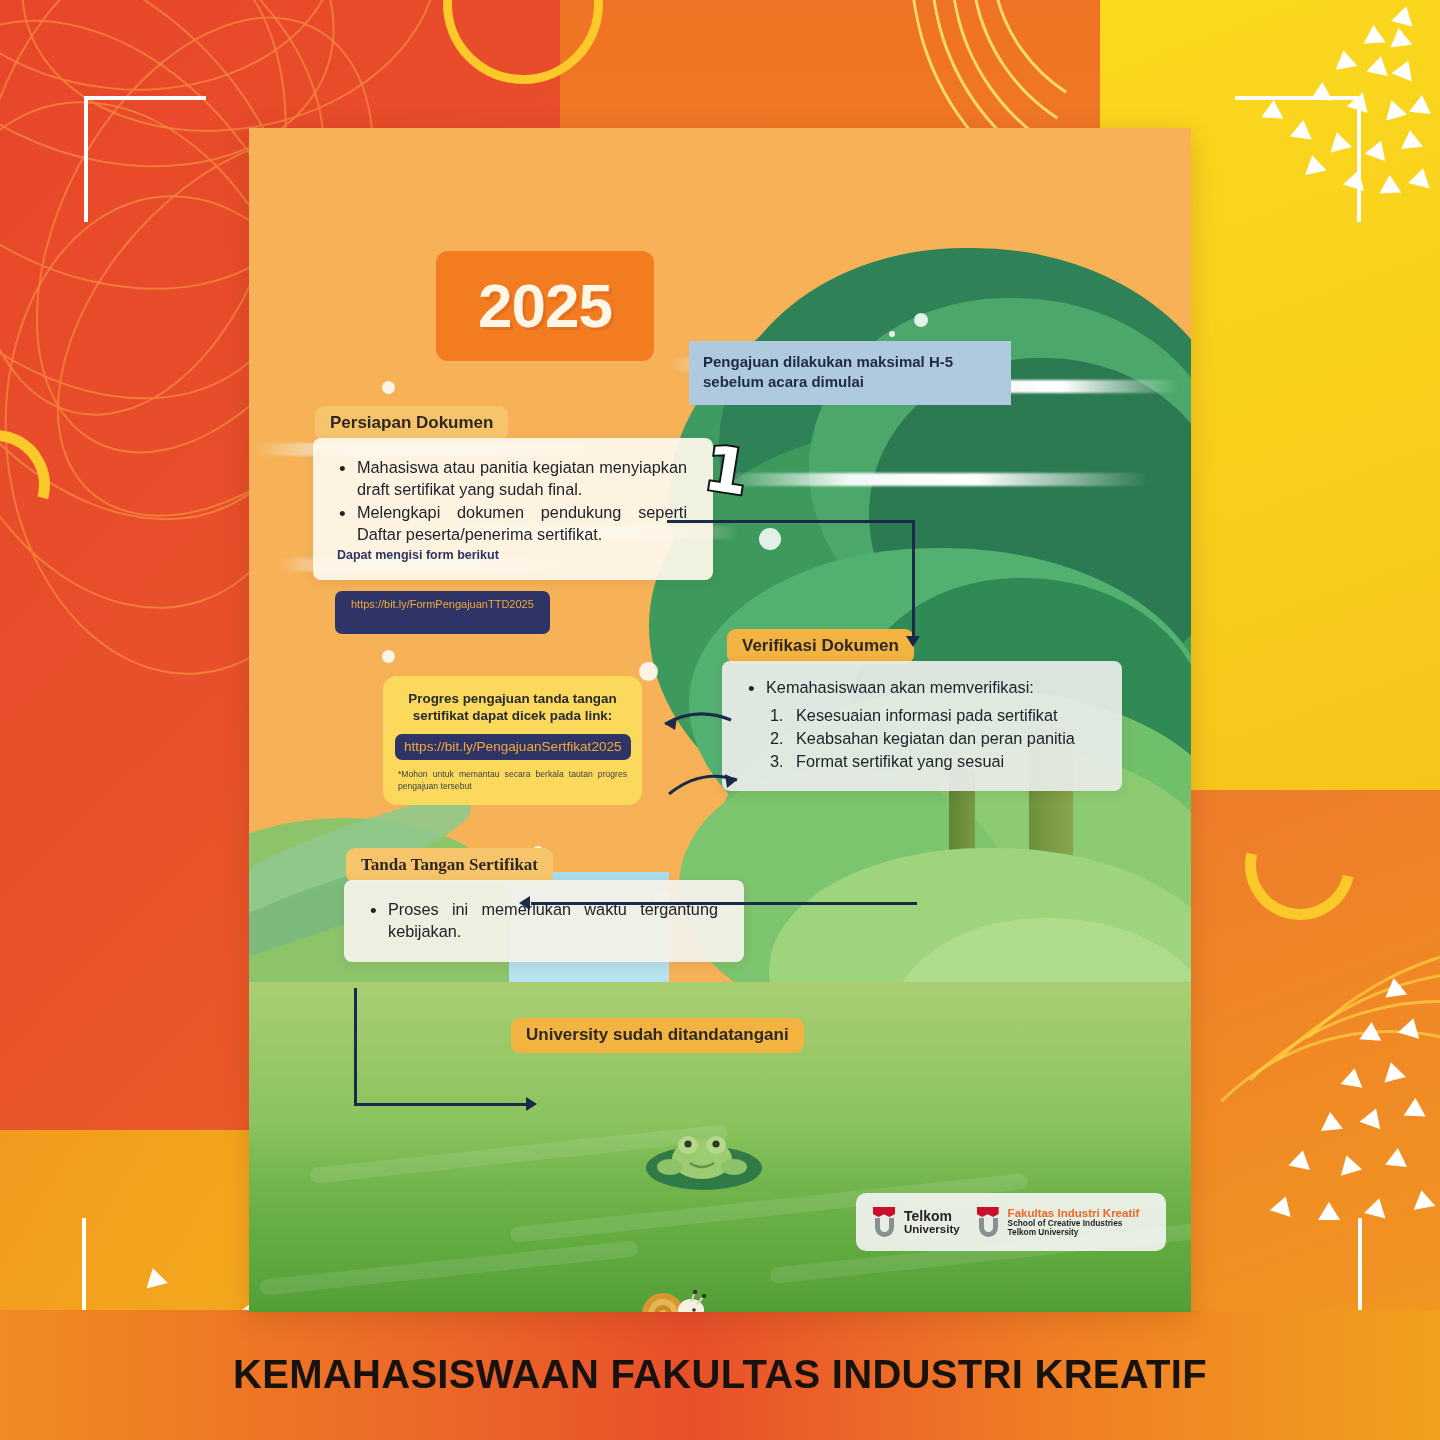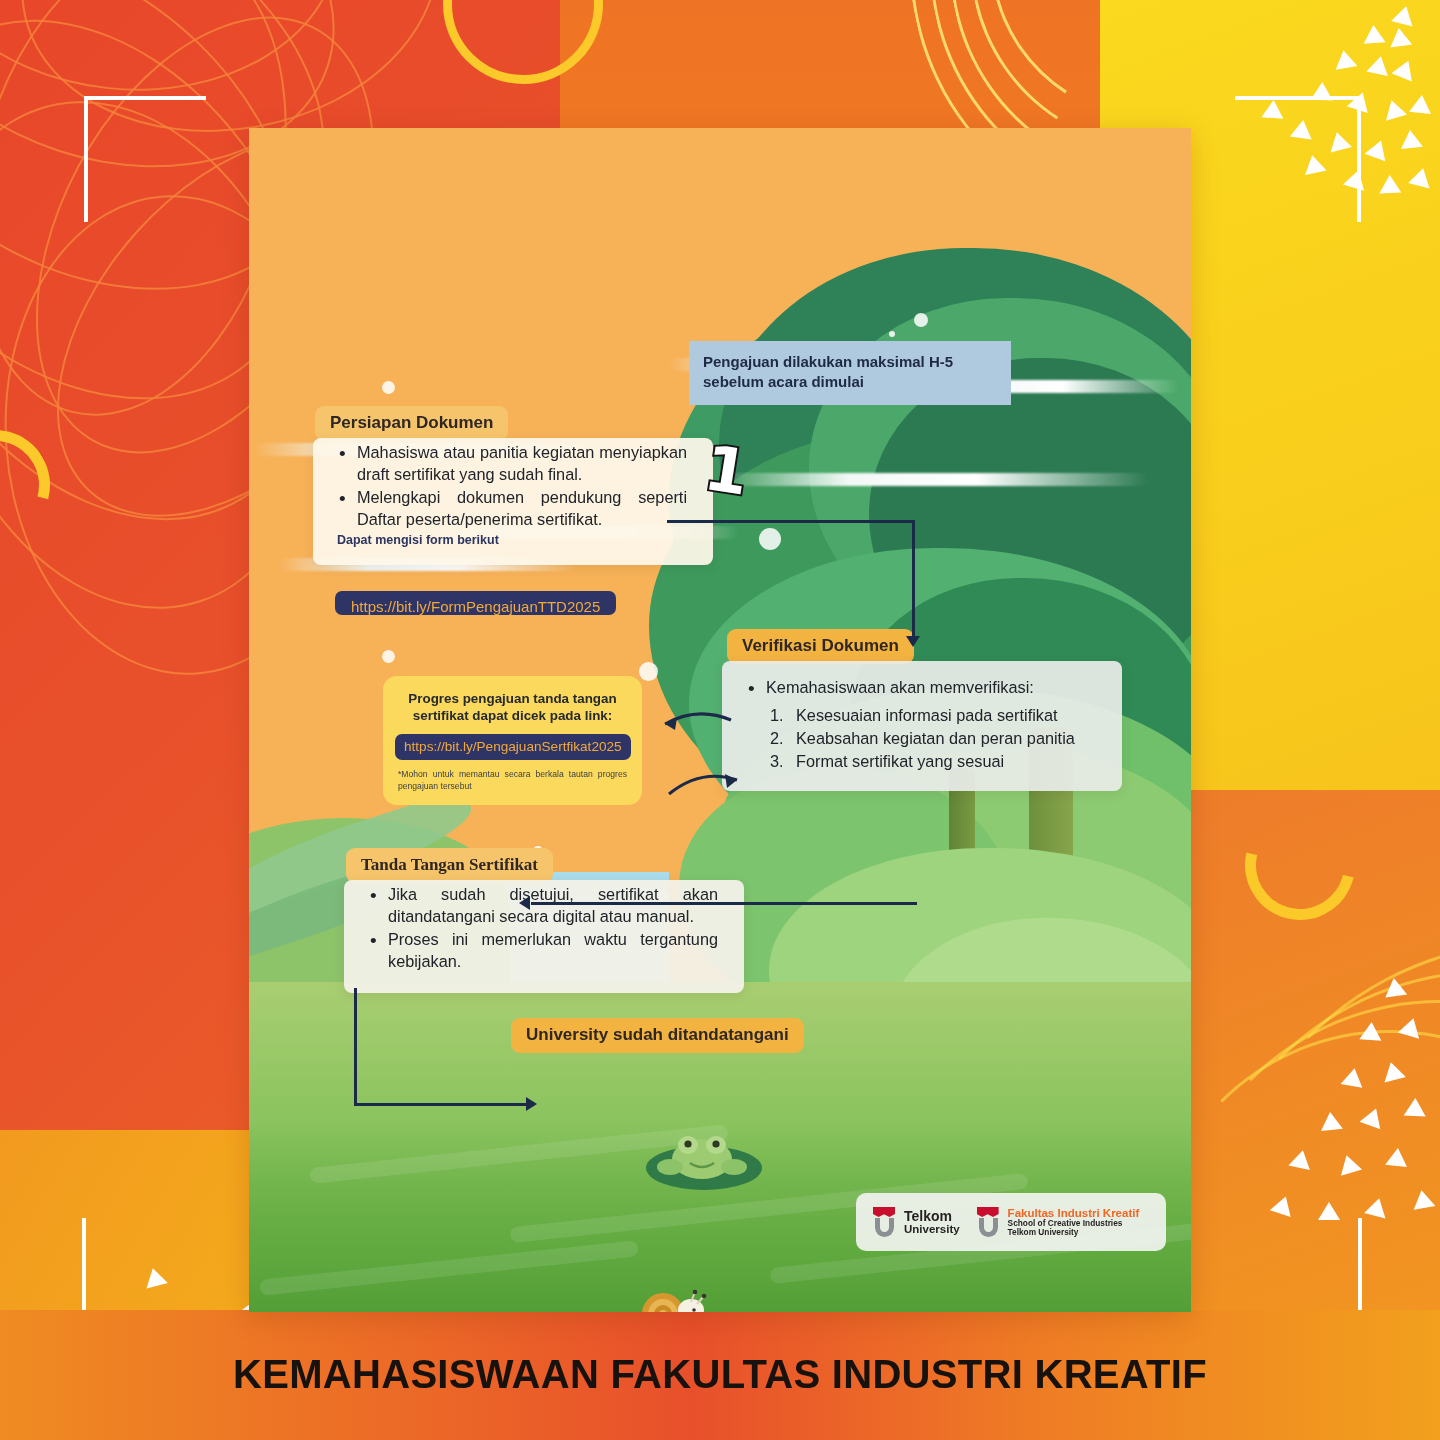--- a/index.html
+++ b/index.html
@@ -173,21 +173,21 @@
     font-size:17px; font-weight:bold;
     padding:7px 15px 8px 15px; border-radius:9px;
     white-space:nowrap;
   }
   .sec-head.light { background:#F6C46A; }
 
   .card {
     position:absolute;
     background:rgba(253,246,233,.94);
     border-radius:8px;
-    padding:4px 26px 18px 24px;
+    padding:19px 26px 18px 24px;
     box-shadow:0 3px 12px rgba(80,50,20,.10);
   }
   .card.grey { background:rgba(232,236,232,.93); }
   .card.cream { background:rgba(242,241,232,.95); }
 
   .card ul { list-style:none; }
   .card li {
     position:relative; padding-left:20px; margin-bottom:2px;
     font-size:16.3px; line-height:1.33; color:#20232A;
     text-align:justify;
@@ -204,22 +204,22 @@
     content:counter(oli)"."; position:absolute; left:0; top:0; font-size:16.3px;
   }
 
   .smallnote {
     margin-top:0; font-size:12.5px; font-weight:bold; color:#2C3560;
   }
 
   .linkpill {
     position:absolute;
     background:#2E3566; color:#F2A93B;
-    font-size:15px; font-weight:500;
-    padding:7px 16px 0 16px; border-radius:7px;
+    font-size:11px; font-weight:500;
+    padding:7px 16px 24px 16px; border-radius:7px;
     white-space:nowrap;
   }
 
   .progress-box {
     position:absolute; left:383px; top:676px; width:259px;
     background:#FBD95C; border-radius:14px;
     padding:14px 12px 12px 12px; text-align:center;
   }
   .progress-box .pt {
     font-size:13.4px; font-weight:bold; color:#26292E; line-height:1.3;
@@ -498,20 +498,23 @@
       <line x1="158" y1="46" x2="165" y2="38" stroke="#D9D2C0" stroke-width="2"></line>
       <circle cx="156" cy="34" r="2.3" fill="#3A352C"></circle>
       <circle cx="165" cy="38" r="2.3" fill="#3A352C"></circle>
       <circle cx="155" cy="52" r="1.8" fill="#3A352C"></circle>
     </svg>
 
   </div>
 
   <div class="poster-content">
 
+    <div class="year-badge">
+      <span>2025</span>
+    </div>
 
 
     <div class="subnote">Pengajuan dilakukan maksimal H-5 sebelum acara dimulai</div>
 
     <div class="sec-head light" style="left:66px;top:278px;">Persiapan Dokumen</div>
     <div class="card" style="left:64px;top:310px;width:400px;">
       <ul>
         <li>Mahasiswa atau panitia kegiatan menyiapkan draft sertifikat yang sudah final.</li>
         <li>Melengkapi dokumen pendukung seperti Daftar peserta/penerima sertifikat.</li>
       </ul>
@@ -534,21 +537,20 @@
       <ol>
         <li>Kesesuaian informasi pada sertifikat</li>
         <li>Keabsahan kegiatan dan peran panitia</li>
         <li>Format sertifikat yang sesuai</li>
       </ol>
     </div>
 
     <div class="sec-head light" style="left:97px;top:720px;font-family:Liberation Serif, serif;">Tanda Tangan Sertifikat</div>
     <div class="card cream" style="left:95px;top:752px;width:400px;">
       <ul>
-        <li>Jika sudah disetujui, sertifikat akan ditandatangani secara digital atau manual.</li>
         <li>Proses ini memerlukan waktu tergantung kebijakan.</li>
       </ul>
     </div>
 
     <div class="sec-head" style="left:262px;top:890px;">University sudah ditandatangani</div>
 
     <div class="conn" style="left:418px;top:392px;width:250px;height:130px;">
       <i style="left:0;top:0;width:248px;height:3px;"></i>
       <i style="left:245px;top:0;width:3px;height:118px;"></i>
       <div class="arrowhead ah-down" style="left:239px;top:116px;"></div>

